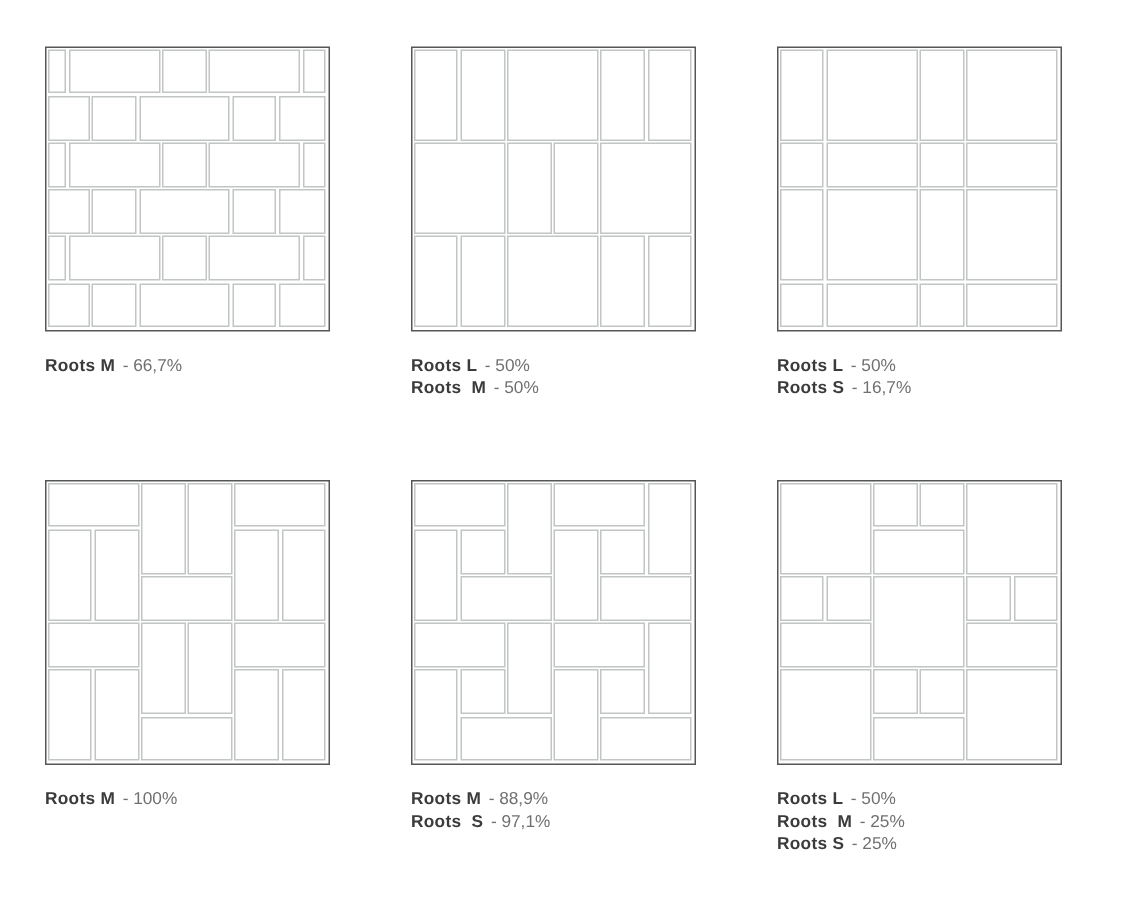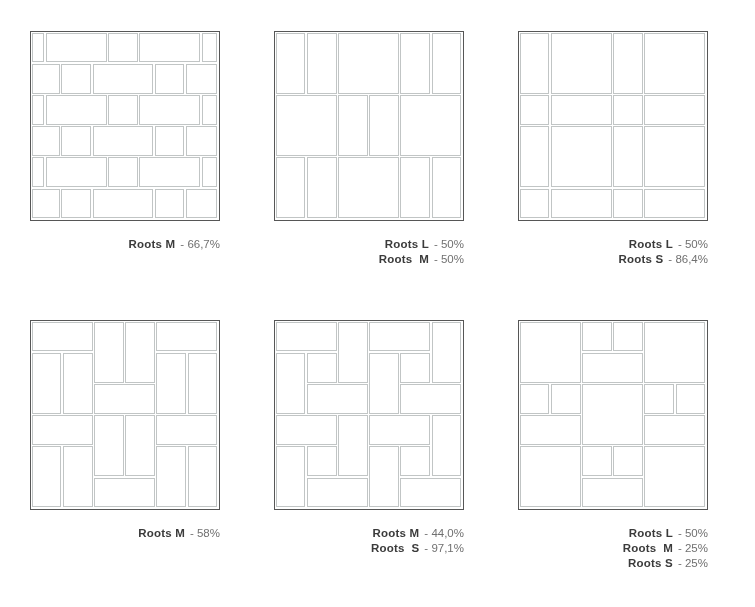--- a/index.html
+++ b/index.html
@@ -18,21 +18,20 @@
     overflow: hidden;
   }
   .patterns-grid {
     position: absolute;
     left: 30px;
     top: 31px;
     display: grid;
     grid-template-columns: repeat(3, 190px);
     column-gap: 54px;
     row-gap: 53px;
-    text-align: right;
   }
   .panel { width: 190px; }
   .pattern-box {
     position: relative;
     width: 190px;
     height: 190px;
     box-sizing: border-box;
     border: 1.5px solid #565656;
     background: #ffffff;
     overflow: hidden;
@@ -139,21 +138,21 @@
           <div class="tile" style="left: 31.9667px; top: 94.3px; width: 60.7333px; height: 60.7333px;"></div>
           <div class="tile" style="left: 94.3px; top: 94.3px; width: 29.5667px; height: 60.7333px;"></div>
           <div class="tile" style="left: 125.467px; top: 94.3px; width: 60.7333px; height: 60.7333px;"></div>
           <div class="tile" style="left: 0.8px; top: 156.633px; width: 29.5667px; height: 29.5667px;"></div>
           <div class="tile" style="left: 31.9667px; top: 156.633px; width: 60.7333px; height: 29.5667px;"></div>
           <div class="tile" style="left: 94.3px; top: 156.633px; width: 29.5667px; height: 29.5667px;"></div>
           <div class="tile" style="left: 125.467px; top: 156.633px; width: 60.7333px; height: 29.5667px;"></div>
         </div>
       <div class="labels">
           <div class="label-line"><span class="label-name">Roots L</span><span class="label-value">- 50%</span></div>
-          <div class="label-line"><span class="label-name">Roots S</span><span class="label-value">- 86,4%</span></div>
+          <div class="label-line"><span class="label-name">Roots S</span><span class="label-value">- 16,7%</span></div>
         </div>
     </div>
     <div class="panel">
       <div class="pattern-box">
           <div class="tile" style="left: 0.8px; top: 0.8px; width: 60.7333px; height: 29.5667px;"></div>
           <div class="tile" style="left: 63.1333px; top: 0.8px; width: 29.5667px; height: 60.7333px;"></div>
           <div class="tile" style="left: 94.3px; top: 0.8px; width: 29.5667px; height: 60.7333px;"></div>
           <div class="tile" style="left: 125.467px; top: 0.8px; width: 60.7333px; height: 29.5667px;"></div>
           <div class="tile" style="left: 0.8px; top: 31.9667px; width: 29.5667px; height: 60.7333px;"></div>
           <div class="tile" style="left: 31.9667px; top: 31.9667px; width: 29.5667px; height: 60.7333px;"></div>
@@ -164,21 +163,21 @@
           <div class="tile" style="left: 63.1333px; top: 94.3px; width: 29.5667px; height: 60.7333px;"></div>
           <div class="tile" style="left: 94.3px; top: 94.3px; width: 29.5667px; height: 60.7333px;"></div>
           <div class="tile" style="left: 125.467px; top: 94.3px; width: 60.7333px; height: 29.5667px;"></div>
           <div class="tile" style="left: 0.8px; top: 125.467px; width: 29.5667px; height: 60.7333px;"></div>
           <div class="tile" style="left: 31.9667px; top: 125.467px; width: 29.5667px; height: 60.7333px;"></div>
           <div class="tile" style="left: 125.467px; top: 125.467px; width: 29.5667px; height: 60.7333px;"></div>
           <div class="tile" style="left: 156.633px; top: 125.467px; width: 29.5667px; height: 60.7333px;"></div>
           <div class="tile" style="left: 63.1333px; top: 156.633px; width: 60.7333px; height: 29.5667px;"></div>
         </div>
       <div class="labels">
-          <div class="label-line"><span class="label-name">Roots M</span><span class="label-value">- 58%</span></div>
+          <div class="label-line"><span class="label-name">Roots M</span><span class="label-value">- 100%</span></div>
         </div>
     </div>
     <div class="panel">
       <div class="pattern-box">
           <div class="tile" style="left: 0.8px; top: 0.8px; width: 60.7333px; height: 29.5667px;"></div>
           <div class="tile" style="left: 63.1333px; top: 0.8px; width: 29.5667px; height: 60.7333px;"></div>
           <div class="tile" style="left: 0.8px; top: 31.9667px; width: 29.5667px; height: 60.7333px;"></div>
           <div class="tile" style="left: 31.9667px; top: 31.9667px; width: 29.5667px; height: 29.5667px;"></div>
           <div class="tile" style="left: 31.9667px; top: 63.1333px; width: 60.7333px; height: 29.5667px;"></div>
           <div class="tile" style="left: 94.3px; top: 0.8px; width: 60.7333px; height: 29.5667px;"></div>
@@ -191,21 +190,21 @@
           <div class="tile" style="left: 0.8px; top: 125.467px; width: 29.5667px; height: 60.7333px;"></div>
           <div class="tile" style="left: 31.9667px; top: 125.467px; width: 29.5667px; height: 29.5667px;"></div>
           <div class="tile" style="left: 31.9667px; top: 156.633px; width: 60.7333px; height: 29.5667px;"></div>
           <div class="tile" style="left: 94.3px; top: 94.3px; width: 60.7333px; height: 29.5667px;"></div>
           <div class="tile" style="left: 156.633px; top: 94.3px; width: 29.5667px; height: 60.7333px;"></div>
           <div class="tile" style="left: 94.3px; top: 125.467px; width: 29.5667px; height: 60.7333px;"></div>
           <div class="tile" style="left: 125.467px; top: 125.467px; width: 29.5667px; height: 29.5667px;"></div>
           <div class="tile" style="left: 125.467px; top: 156.633px; width: 60.7333px; height: 29.5667px;"></div>
         </div>
       <div class="labels">
-          <div class="label-line"><span class="label-name">Roots M</span><span class="label-value">- 44,0%</span></div>
+          <div class="label-line"><span class="label-name">Roots M</span><span class="label-value">- 88,9%</span></div>
           <div class="label-line"><span class="label-name">Roots  S</span><span class="label-value">- 97,1%</span></div>
         </div>
     </div>
     <div class="panel">
       <div class="pattern-box">
           <div class="tile" style="left: 0.8px; top: 0.8px; width: 60.7333px; height: 60.7333px;"></div>
           <div class="tile" style="left: 63.1333px; top: 0.8px; width: 29.5667px; height: 29.5667px;"></div>
           <div class="tile" style="left: 94.3px; top: 0.8px; width: 29.5667px; height: 29.5667px;"></div>
           <div class="tile" style="left: 125.467px; top: 0.8px; width: 60.7333px; height: 60.7333px;"></div>
           <div class="tile" style="left: 63.1333px; top: 31.9667px; width: 60.7333px; height: 29.5667px;"></div>

